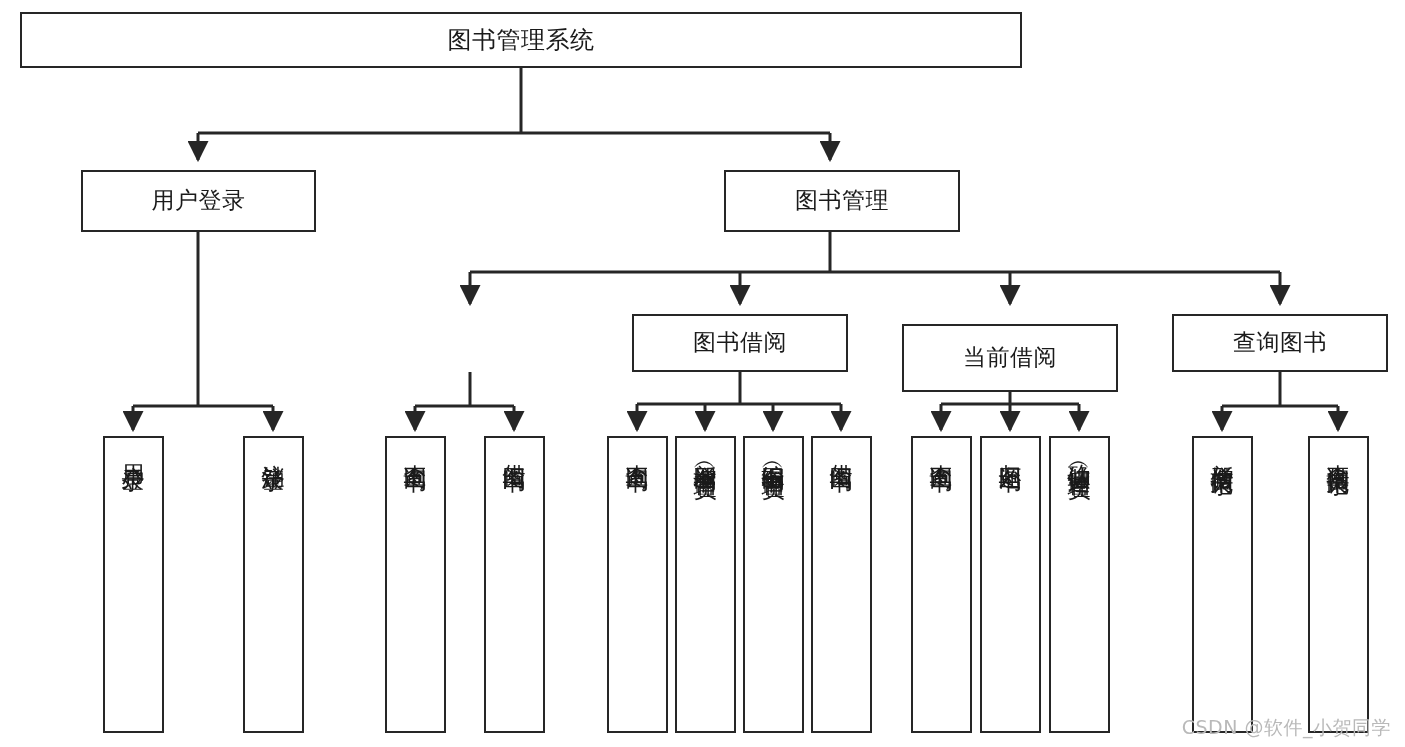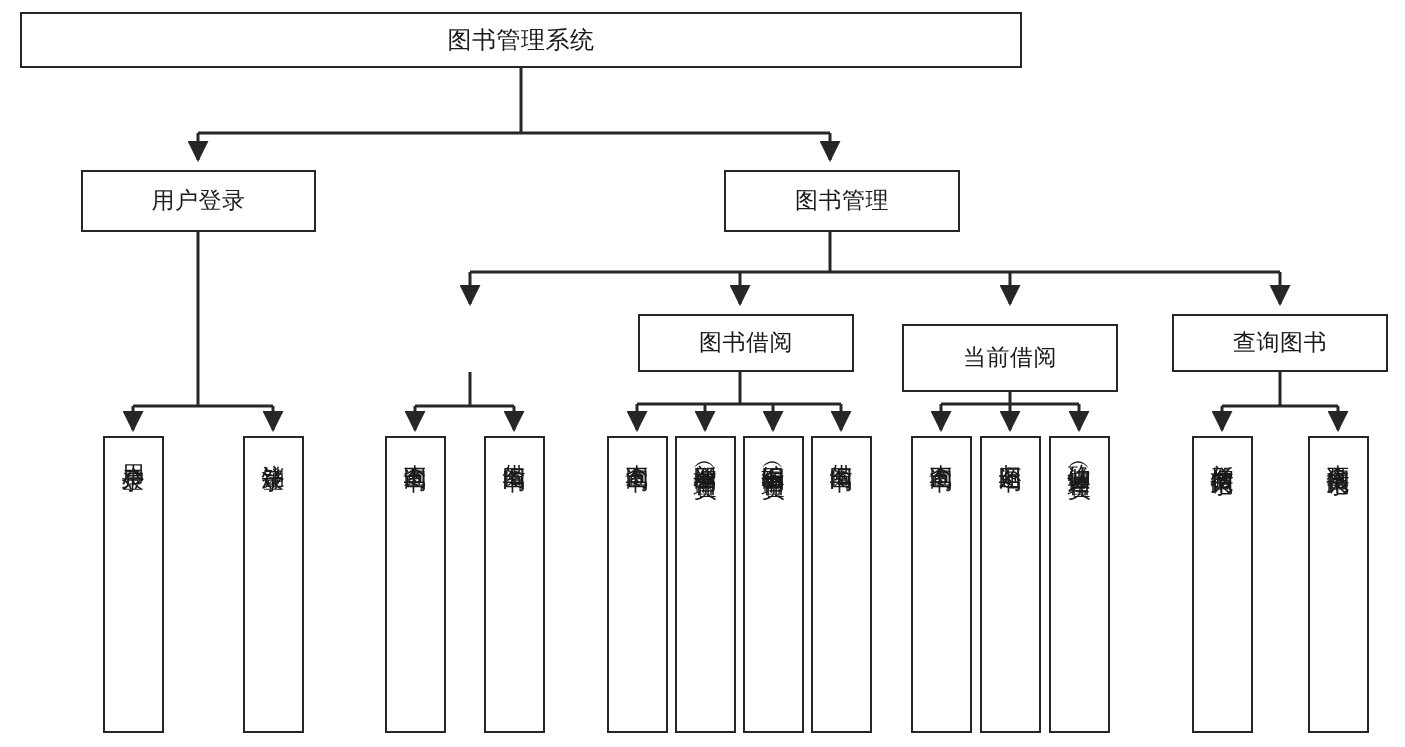--- a/index.html
+++ b/index.html
@@ -131,21 +131,21 @@
     <span class="label">图书管理系统</span>
   </div>
 
   <div class="node horiz" style="left:81px; top:170px; width:235px; height:62px;">
     <span class="label">用户登录</span>
   </div>
   <div class="node horiz" style="left:712px; top:170px; width:236px; height:62px;margin-left:12px;">
     <span class="label">图书管理</span>
   </div>
 
-  <div class="node horiz" style="left:632px; top:314px; width:216px; height:58px;margin-left:6px;">
+  <div class="node horiz" style="left:632px; top:314px; width:216px; height:58px;">
     <span class="label">图书借阅</span>
   </div>
   <div class="node horiz" style="left:902px; top:324px; width:216px; height:68px;">
     <span class="label">当前借阅</span>
   </div>
   <div class="node horiz" style="left:1172px; top:314px; width:216px; height:58px;">
     <span class="label">查询图书</span>
   </div>
 
   <div class="node vert" style="left:103px; top:436px; width:61px; height:297px;">
@@ -185,14 +185,15 @@
     <span class="label">确认归还（管理员）</span>
   </div>
 
   <div class="node vert" style="left:1192px; top:436px; width:61px; height:297px;">
     <span class="label">新增借阅记录</span>
   </div>
   <div class="node vert" style="left:1308px; top:436px; width:61px; height:297px;">
     <span class="label">查询借阅记录</span>
   </div>
 
+  <div class="watermark">CSDN @软件_小贺同学</div>
 
 </div>
 
 </body></html>

